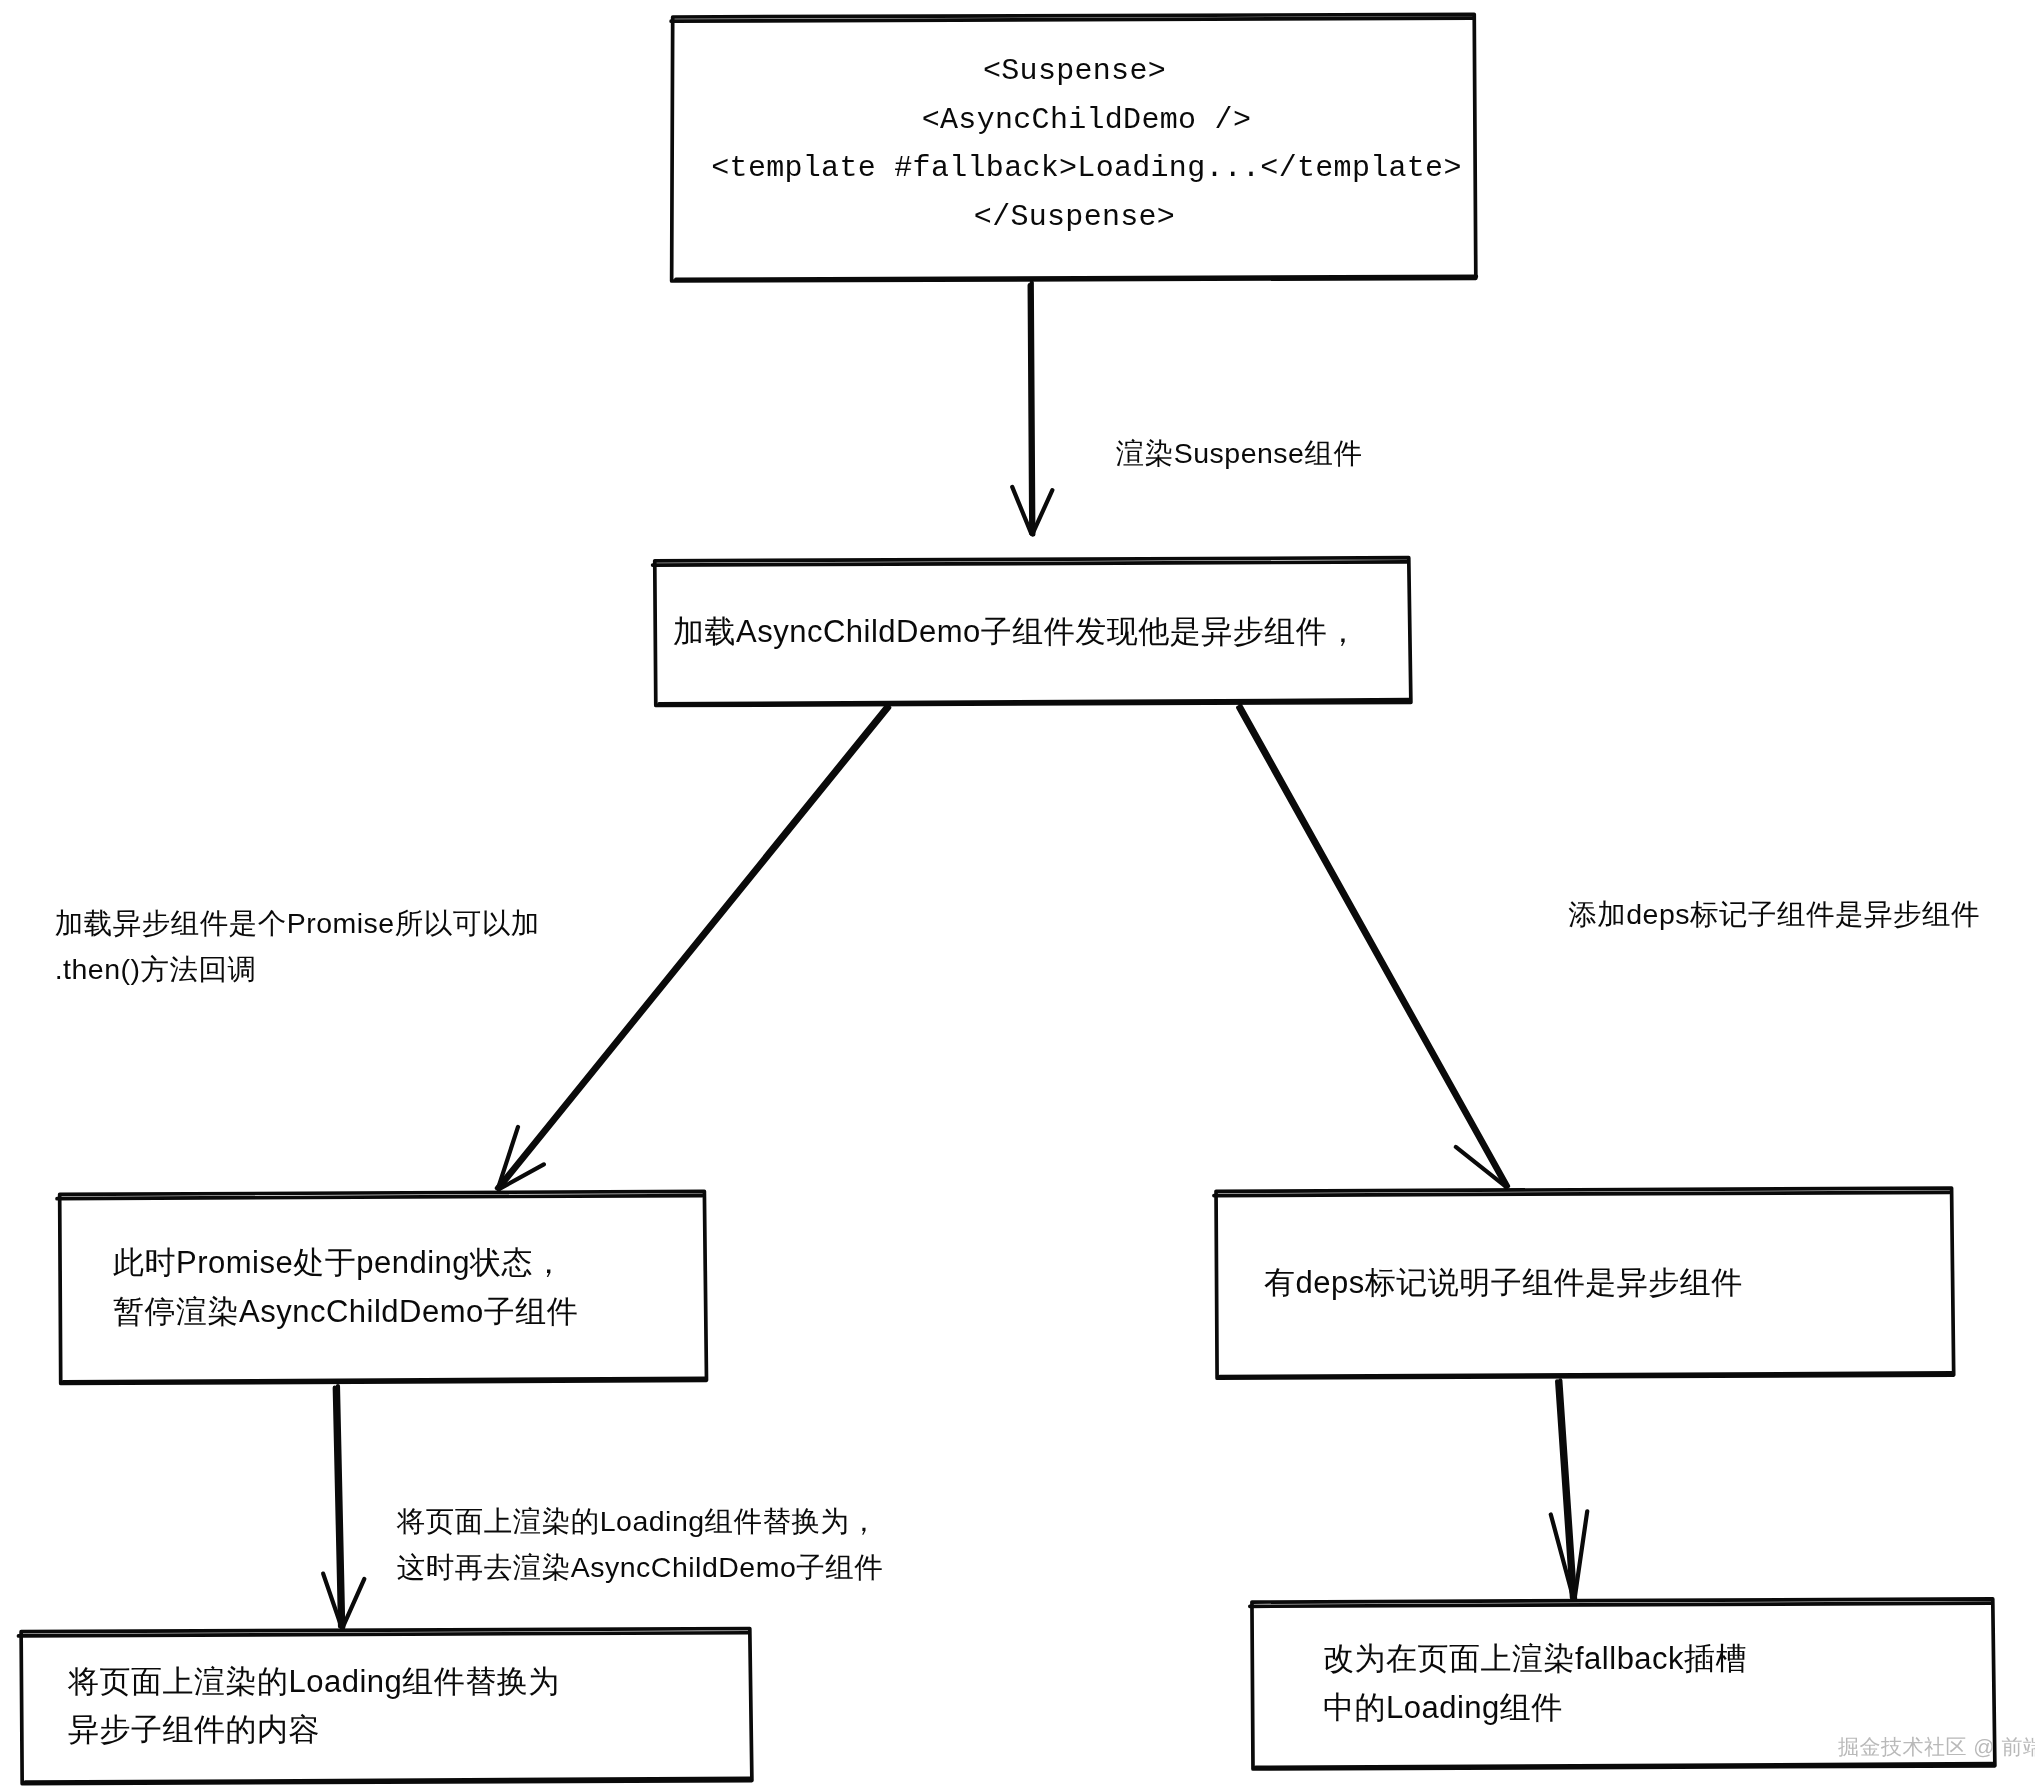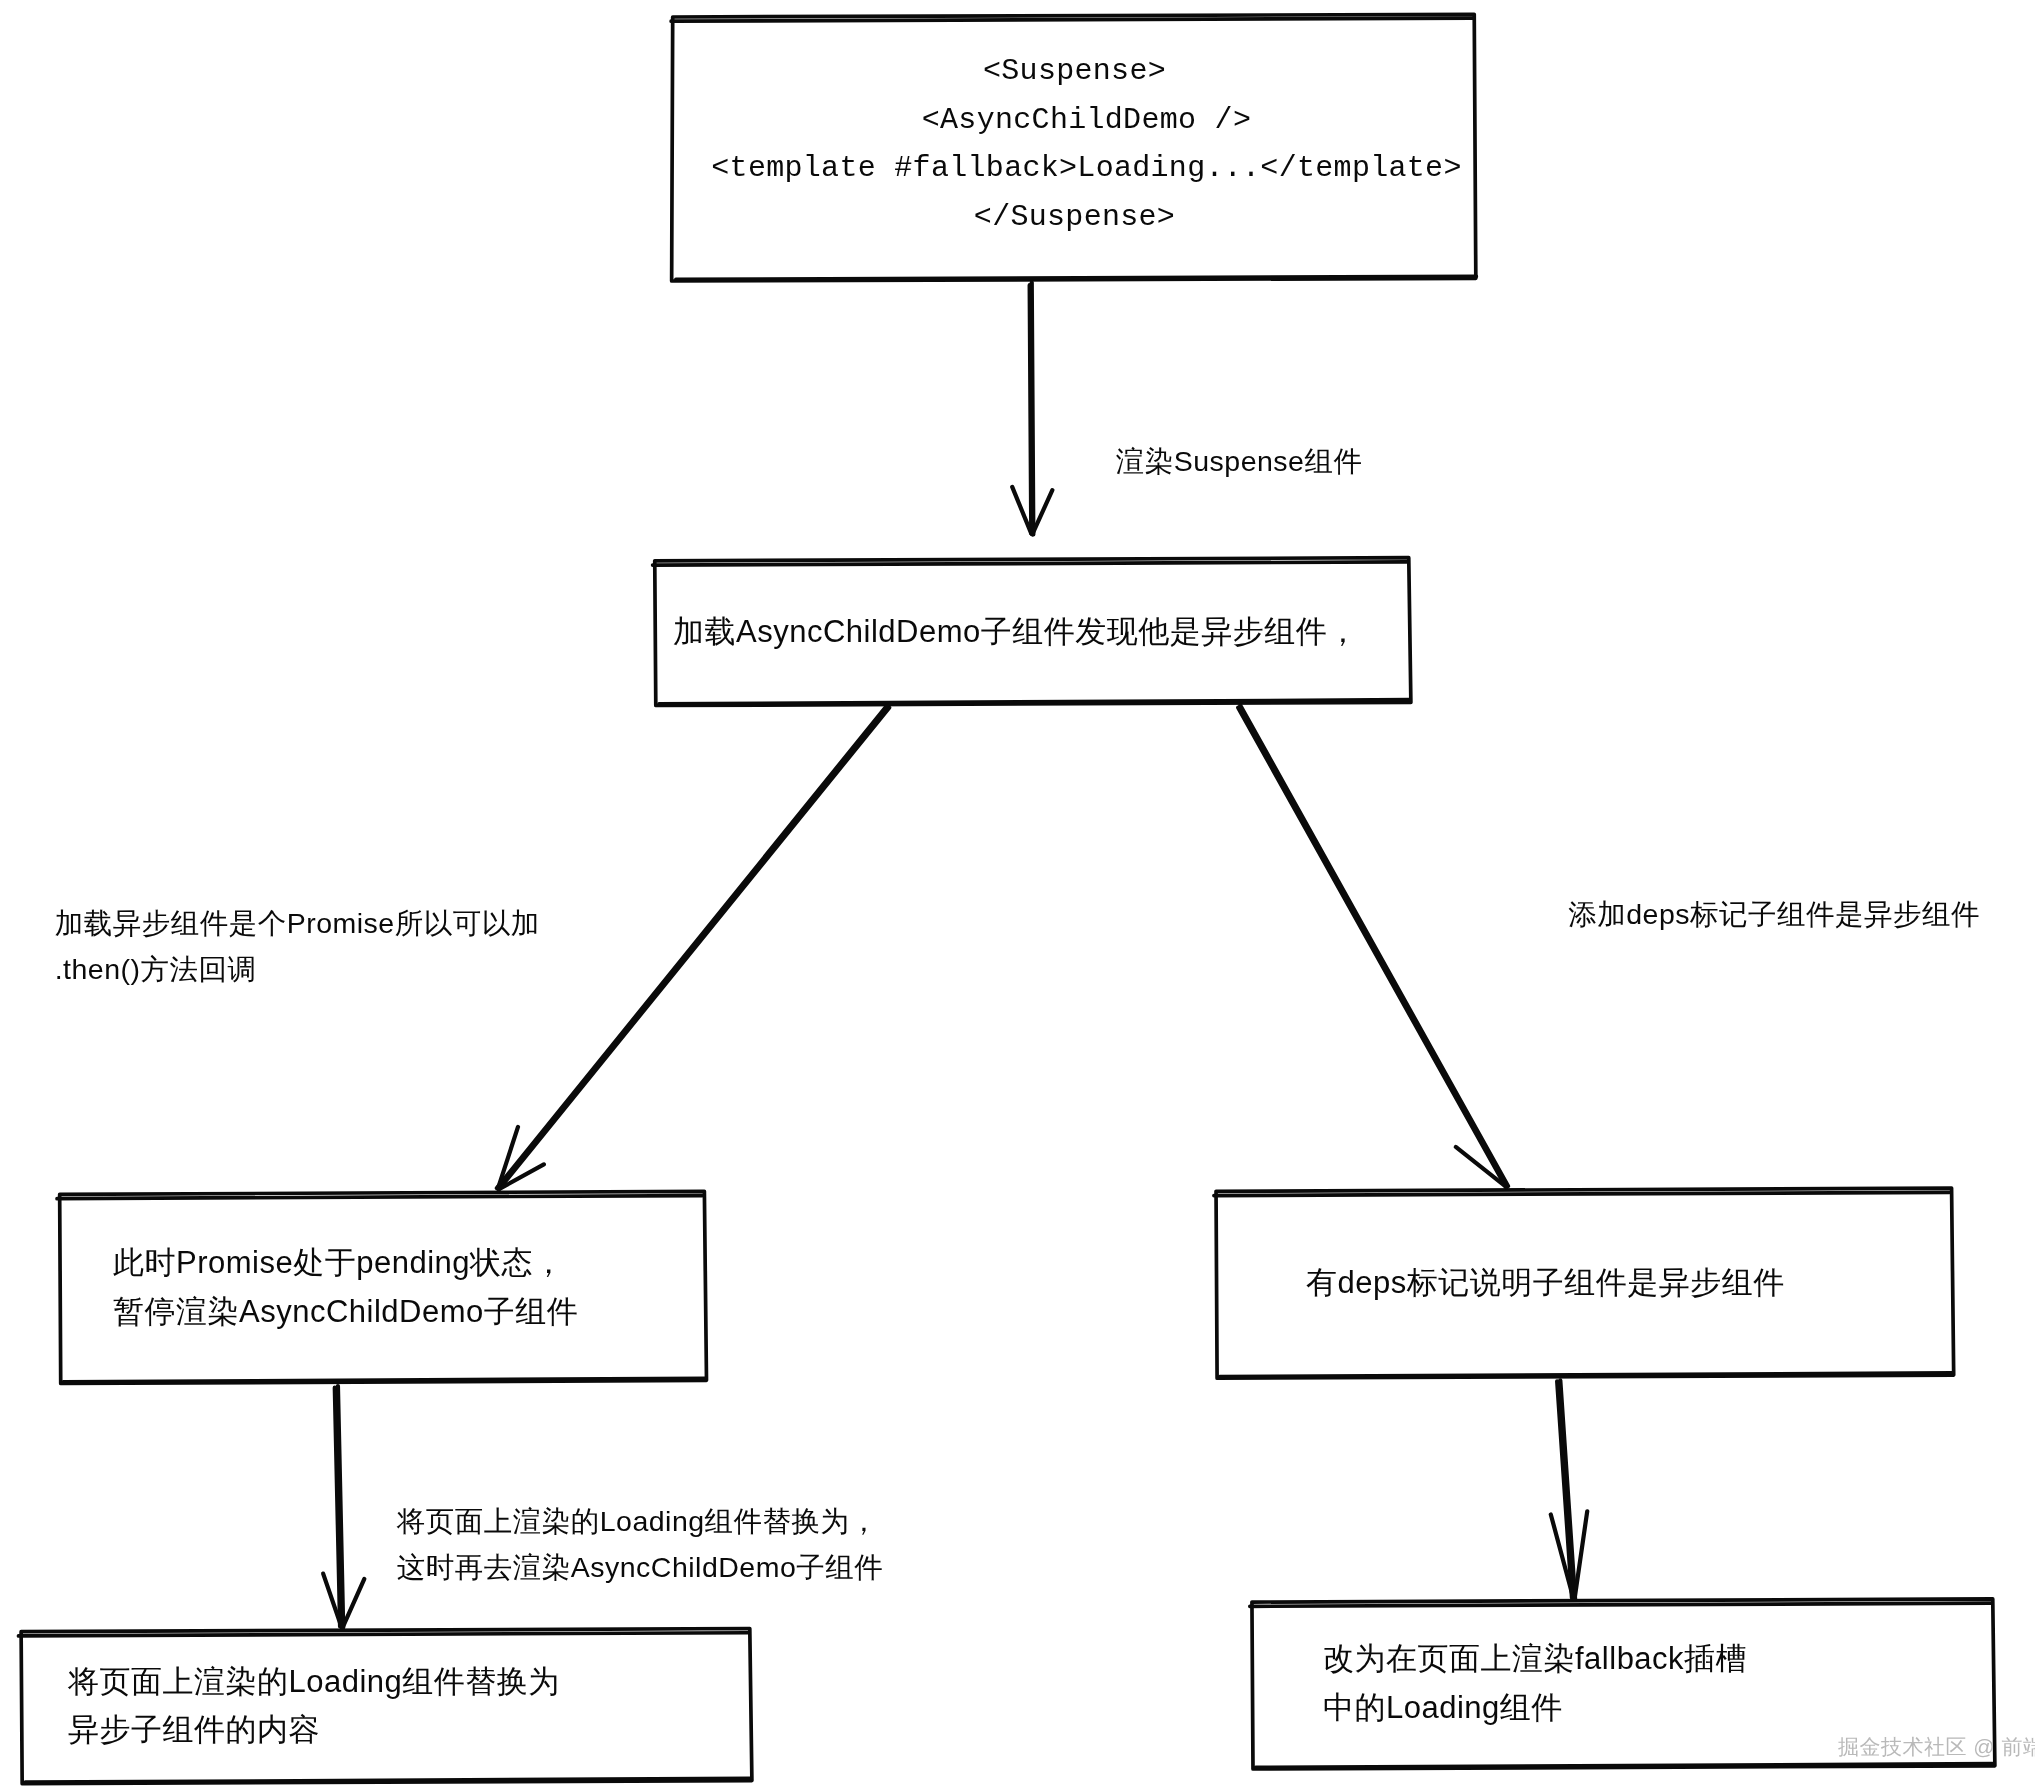--- a/index.html
+++ b/index.html
@@ -75,21 +75,21 @@
     padding: 0 0 0 19px;
   }
   #node-promise-pending {
     left: 58px;   top: 1192px;
     width: 647px; height: 191px;
     padding: 0 0 0 55px;
   }
   #node-deps-mark {
     left: 1215px;  top: 1189px;
     width: 738px; height: 188px;
-    padding: 0 0 0 91px;
+    padding: 0 0 0 49px;
   }
   #node-replace-loading {
     left: 10px;    top: 1630px;
     width: 732px; height: 152px;
     padding: 0 0 0 58px;
   }
   #node-render-fallback {
     left: 1251px;  top: 1600px;
     width: 745px; height: 167px;
     padding: 0 0 0 72px;
@@ -98,21 +98,21 @@
   
   .edge-label {
     position: absolute;
     color: #0a0a0a;
     font-family: "Liberation Sans", sans-serif;
     font-size: 28.5px;
     line-height: 1.62;
     letter-spacing: 0.5px;
     white-space: pre;
   }
-  #label-render-suspense { left: 1082px; top: 392px;  width: 338px; }
+  #label-render-suspense { left: 1082px; top: 384px;  width: 338px; }
   #label-promise-then    { left: 21px;   top: 854px; width: 708px; }
   #label-add-deps        { left: 1336px; top: 845px; width: 644px; text-align: right; }
   #label-network-done    { left: 363px;  top: 1452px; width: 634px; }
 
   #watermark {
     position: absolute;
     left: 1838px;
     top: 1733px;
     font-family: "Liberation Sans", sans-serif;
     font-size: 21px;

